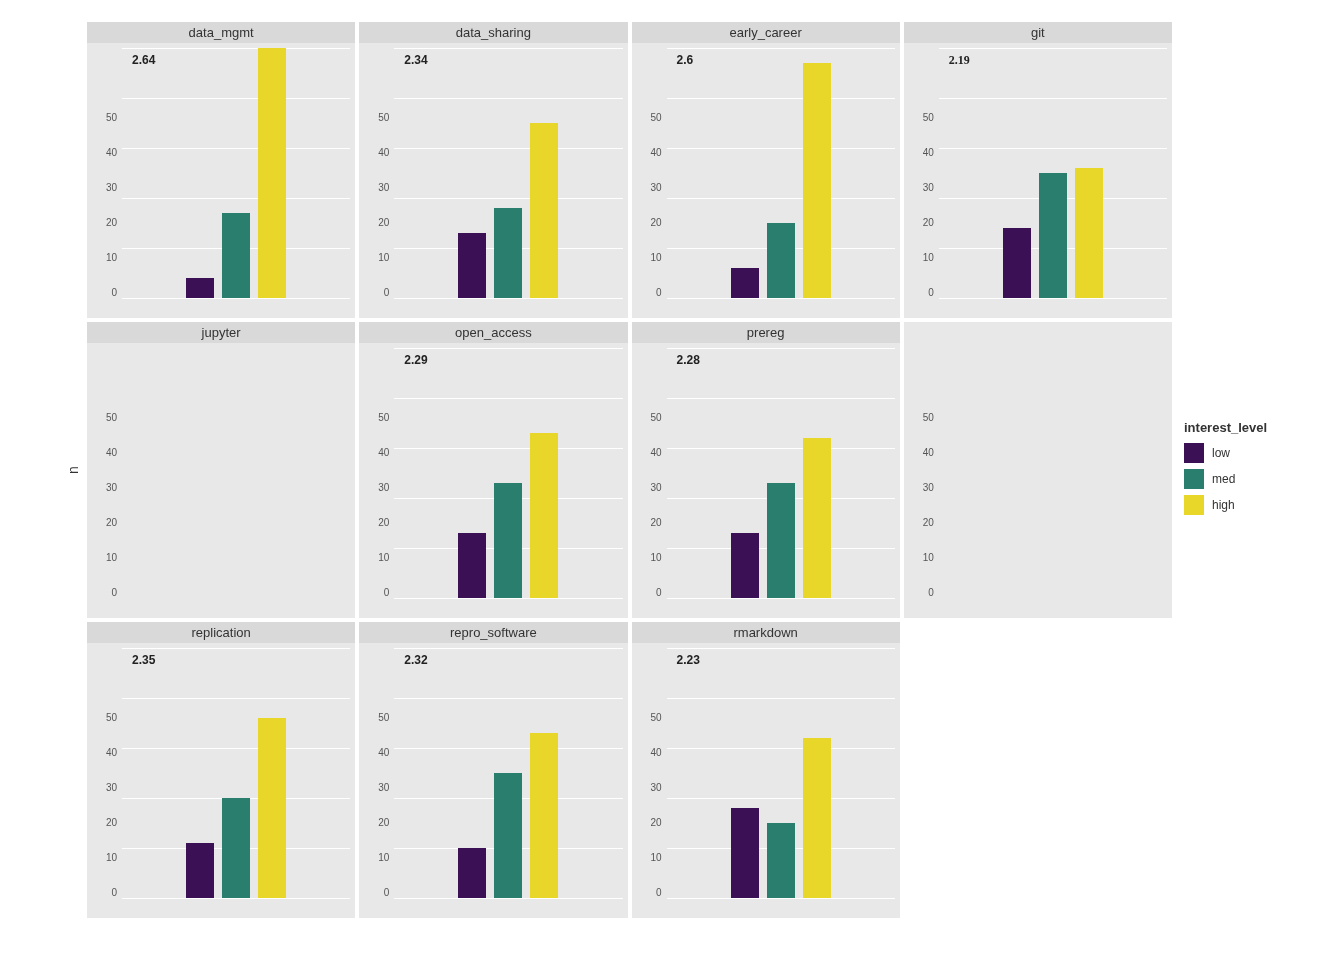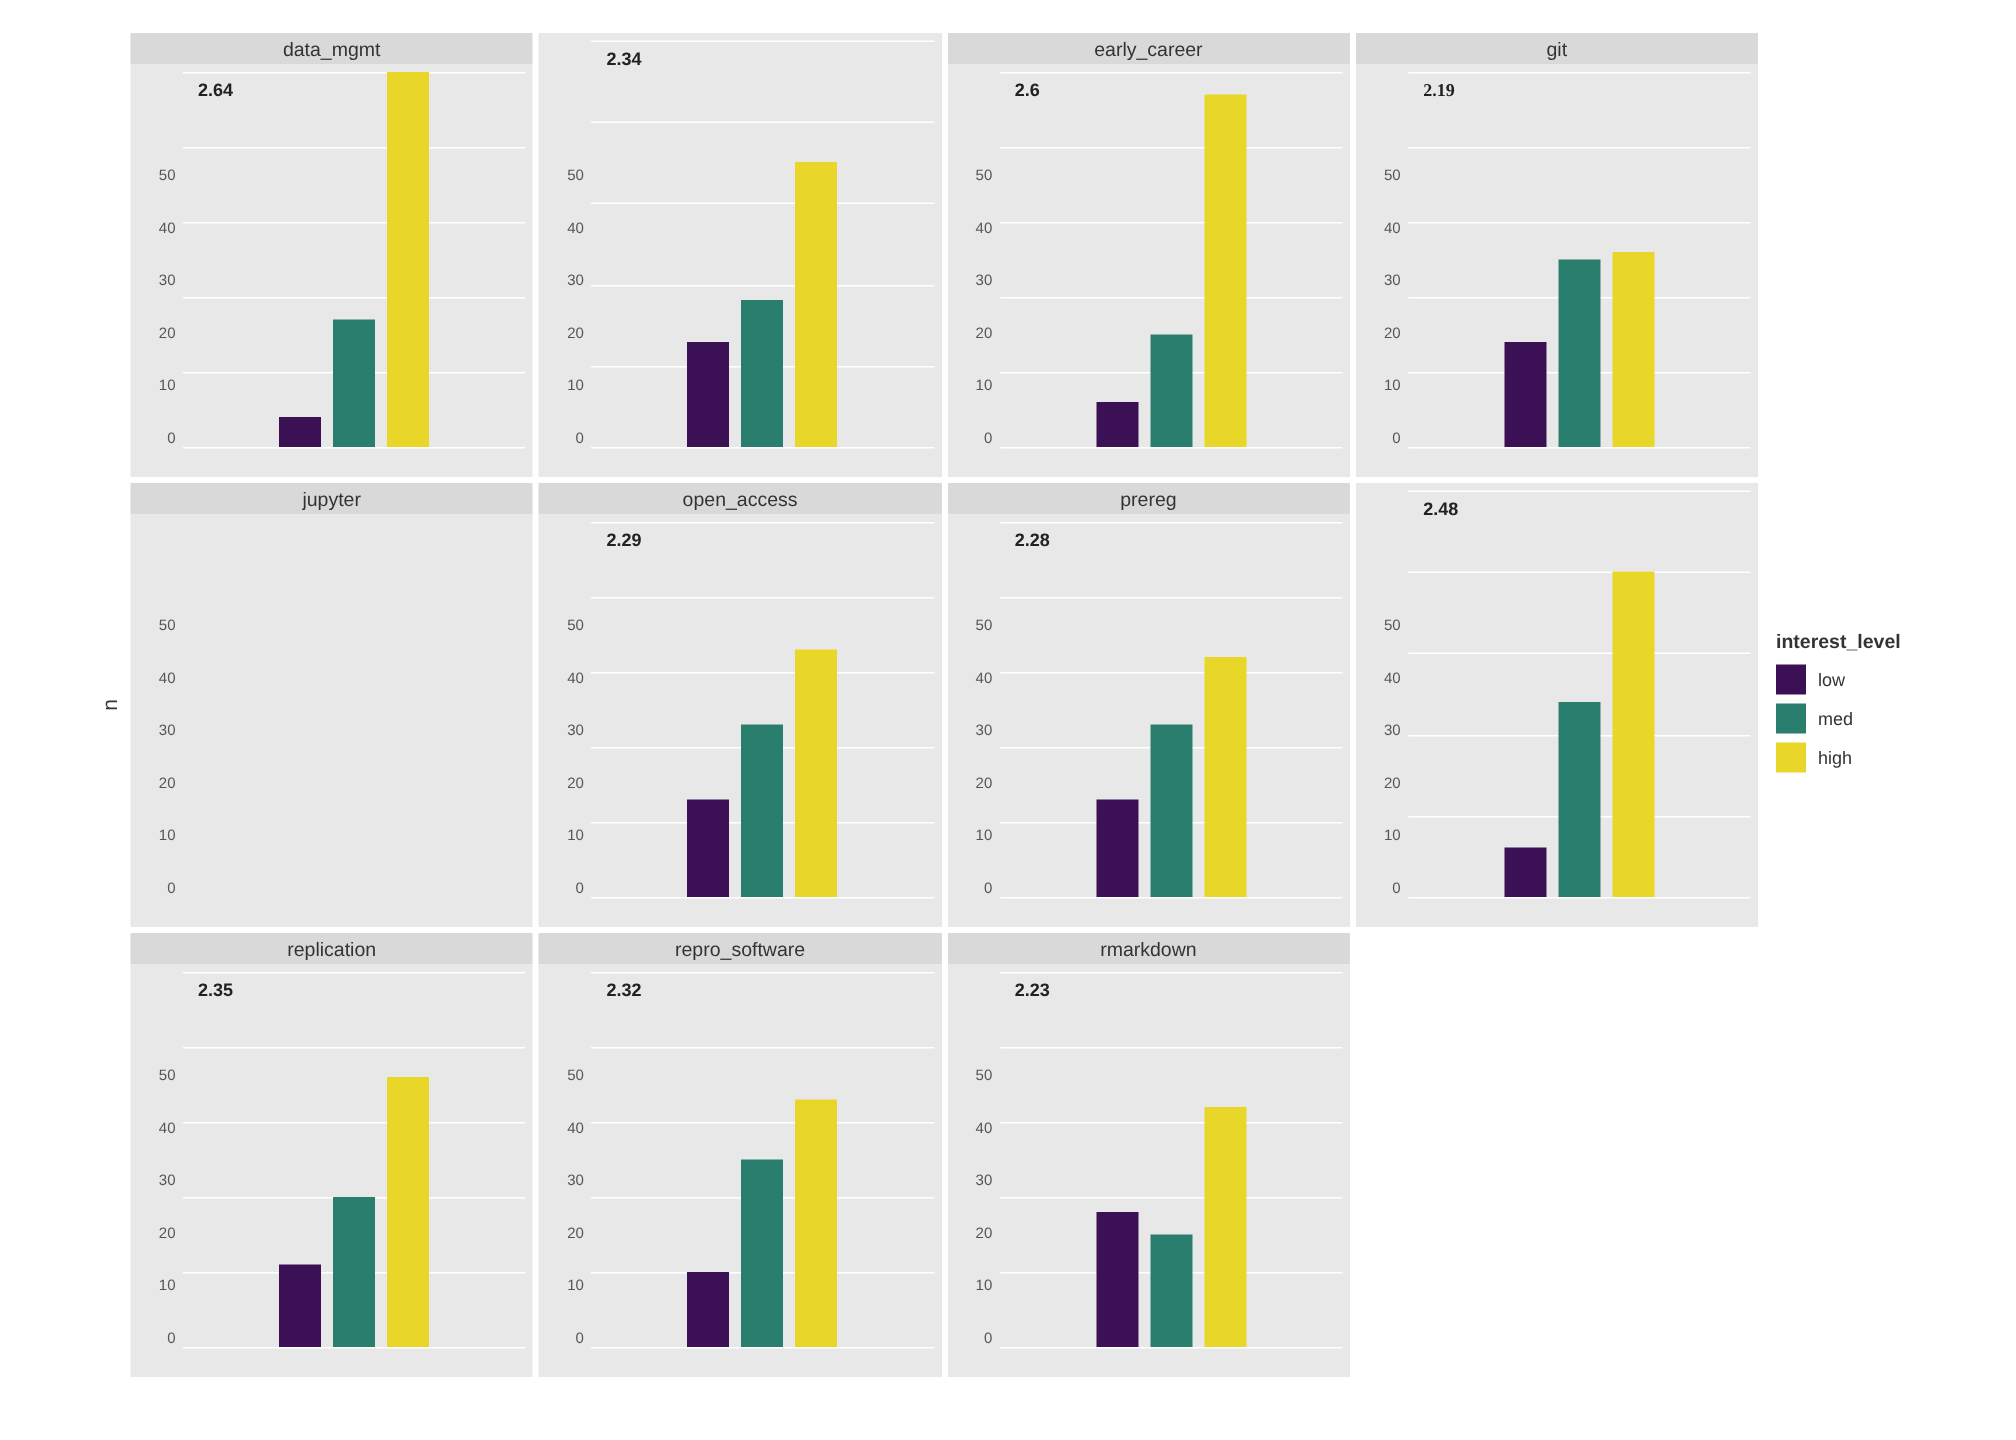--- a/index.html
+++ b/index.html
@@ -182,20 +182,21 @@
                 </div>
                 <div style="position: relative; width: 28px; display: flex; align-items: flex-end; height: 100%;">
                   <div class="bar" style="width: 100%; height: 100%; background: rgb(232, 214, 41);"></div>
                 </div>
               </div>
               <span class="mean-label" style="position: absolute; top: 5px; left: 10px; font-size: 12px; font-weight: bold; color: rgb(34, 34, 34); white-space: nowrap; z-index: 10;">2.64</span>
             </div>
           </div>
         </div>
         <div class="facet">
+          <div class="facet-title">data_sharing</div>
           <div class="facet-plot">
             <div class="y-axis-area" style="position: relative;">
               <span class="y-tick" style="bottom: 20px; top: auto;">0</span>
               <span class="y-tick" style="bottom: 55px; top: auto;">10</span>
               <span class="y-tick" style="bottom: 90px; top: auto;">20</span>
               <span class="y-tick" style="bottom: 125px; top: auto;">30</span>
               <span class="y-tick" style="bottom: 160px; top: auto;">40</span>
               <span class="y-tick" style="bottom: 195px; top: auto;">50</span>
             </div>
             <div class="plot-inner" style="position: relative;">
@@ -380,42 +381,20 @@
         </div>
         <div class="facet">
           <div class="facet-plot">
             <div class="y-axis-area" style="position: relative;">
               <span class="y-tick" style="bottom: 20px; top: auto;">0</span>
               <span class="y-tick" style="bottom: 55px; top: auto;">10</span>
               <span class="y-tick" style="bottom: 90px; top: auto;">20</span>
               <span class="y-tick" style="bottom: 125px; top: auto;">30</span>
               <span class="y-tick" style="bottom: 160px; top: auto;">40</span>
               <span class="y-tick" style="bottom: 195px; top: auto;">50</span>
-            </div>
-            <div class="plot-inner" style="position: relative;">
-              <div class="grid-lines">
-                <div class="grid-line" style="top: 100%;"></div>
-                <div class="grid-line" style="top: 80%;"></div>
-                <div class="grid-line" style="top: 60%;"></div>
-                <div class="grid-line" style="top: 40%;"></div>
-                <div class="grid-line" style="top: 20%;"></div>
-                <div class="grid-line" style="top: 0%;"></div>
-              </div>
-              <div class="bars-area">
-                <div style="position: relative; width: 28px; display: flex; align-items: flex-end; height: 100%;">
-                  <div class="bar" style="width: 100%; height: 12%; background: rgb(59, 16, 84);"></div>
-                </div>
-                <div style="position: relative; width: 28px; display: flex; align-items: flex-end; height: 100%;">
-                  <div class="bar" style="width: 100%; height: 48%; background: rgb(42, 126, 110);"></div>
-                </div>
-                <div style="position: relative; width: 28px; display: flex; align-items: flex-end; height: 100%;">
-                  <div class="bar" style="width: 100%; height: 80%; background: rgb(232, 214, 41);"></div>
-                </div>
-              </div>
-              <span class="mean-label" style="position: absolute; top: 5px; left: 10px; font-size: 12px; font-weight: bold; color: rgb(34, 34, 34); white-space: nowrap; z-index: 10;">2.48</span>
             </div>
           </div>
         </div>
       </div>
 
     <div class="grid-row" id="row3">
         <div class="facet">
           <div class="facet-title">replication</div>
           <div class="facet-plot">
             <div class="y-axis-area" style="position: relative;">

